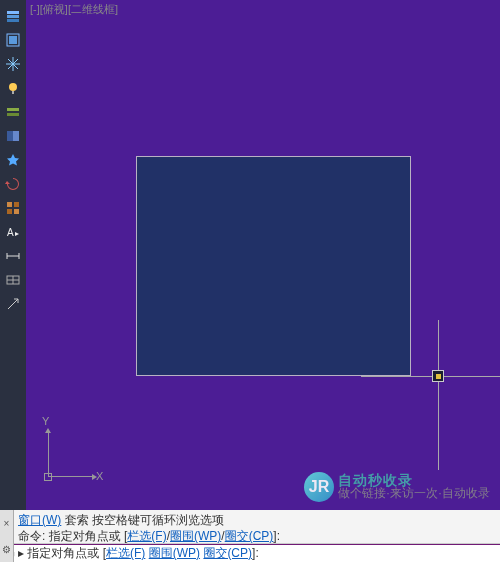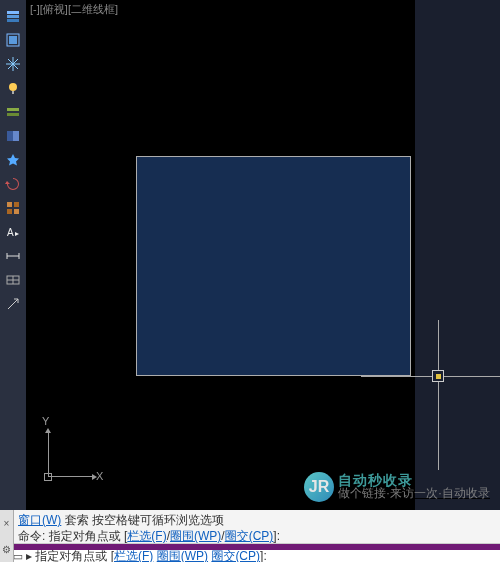--- a/index.html
+++ b/index.html
@@ -29,23 +29,23 @@
     margin: 1px auto;
     display: flex;
     align-items: center;
     justify-content: center;
     cursor: pointer;
   }
   .viewport {
     position: absolute;
     left: 26px;
     top: 0;
-    width: 389px;
+    width: 474px;
     height: 510px;
-    background: #000000;
+    background: #4c1d95;
   }
   .view-label {
     position: absolute;
     left: 4px;
     top: 2px;
     color: #888;
     font-size: 11px;
   }
   .selection-rect {
     position: absolute;
@@ -162,22 +162,22 @@
     border-bottom: 1px solid #ccc;
     white-space: nowrap;
     overflow: hidden;
   }
   .cmd-history .hl { color: #1060c0; text-decoration: underline; }
   .cmd-input-line {
     display: flex;
     align-items: center;
     height: 18px;
     background: #fff;
-    border-top: 6px solid #701a75;
-    padding-left: 10px;
+    border-top: 1px solid #701a75;
+    padding-left: 2px;
   }
   .cmd-icon {
     width: 16px; height: 16px;
     display: flex; align-items: center; justify-content: center;
     color: #555;
     font-size: 11px;
   }
   .cmd-text {
     font-size: 12px;
     color: #333;
@@ -193,21 +193,21 @@
     gap: 4px;
     opacity: 0.9;
   }
   .wm-logo {
     width: 30px; height: 30px;
     border-radius: 50%;
     background: linear-gradient(135deg,#6dd 0%,#39c 100%);
     display:flex;align-items:center;justify-content:center;
     color:#fff;font-weight:bold;font-size:16px;
   }
-  .wm-text { display:flex; flex-direction:column; line-height:13px;text-decoration:underline;}
+  .wm-text { display:flex; flex-direction:column; line-height:13px;}
   .wm-main { color:#4aa; font-size:14px; font-weight:bold; letter-spacing:1px;}
   .wm-sub { color:#888; font-size:12px; }
   
   .ico { width:16px; height:16px; }
 </style>
 </head>
 <body>
 
 <div class="toolbar-left">
   <div class="tool-icon">

